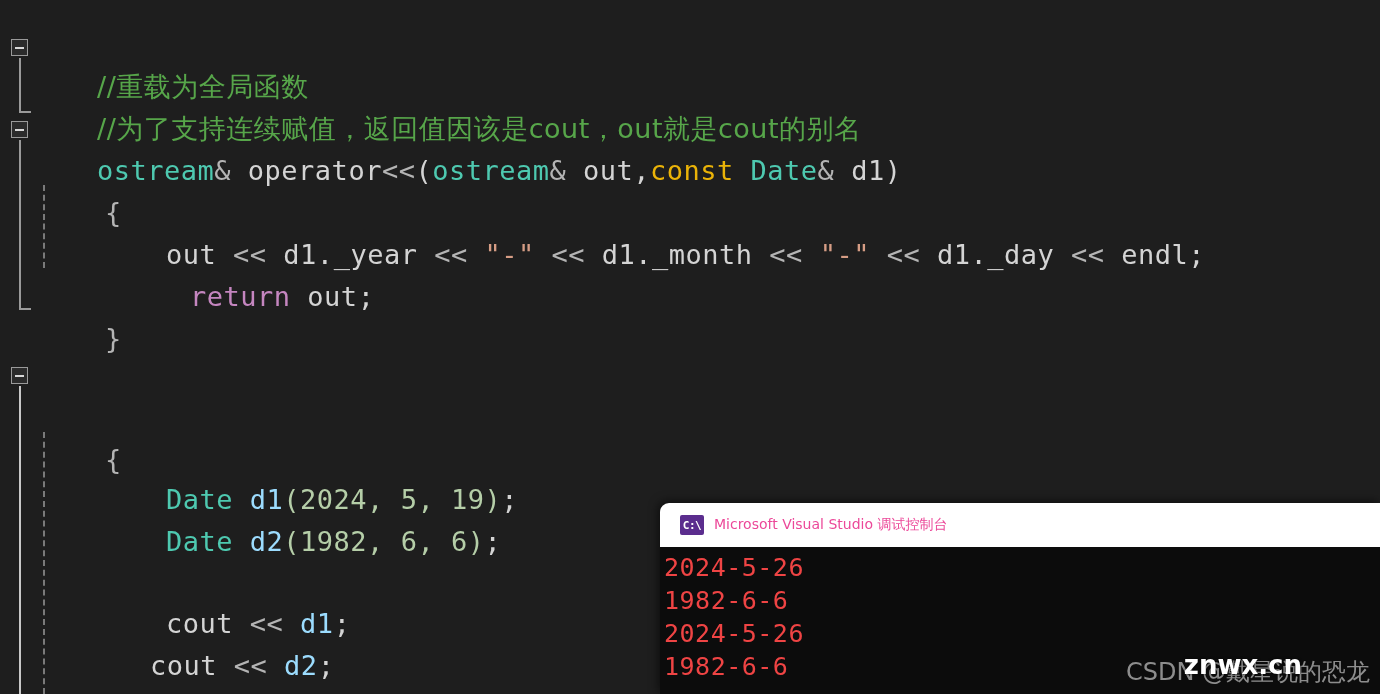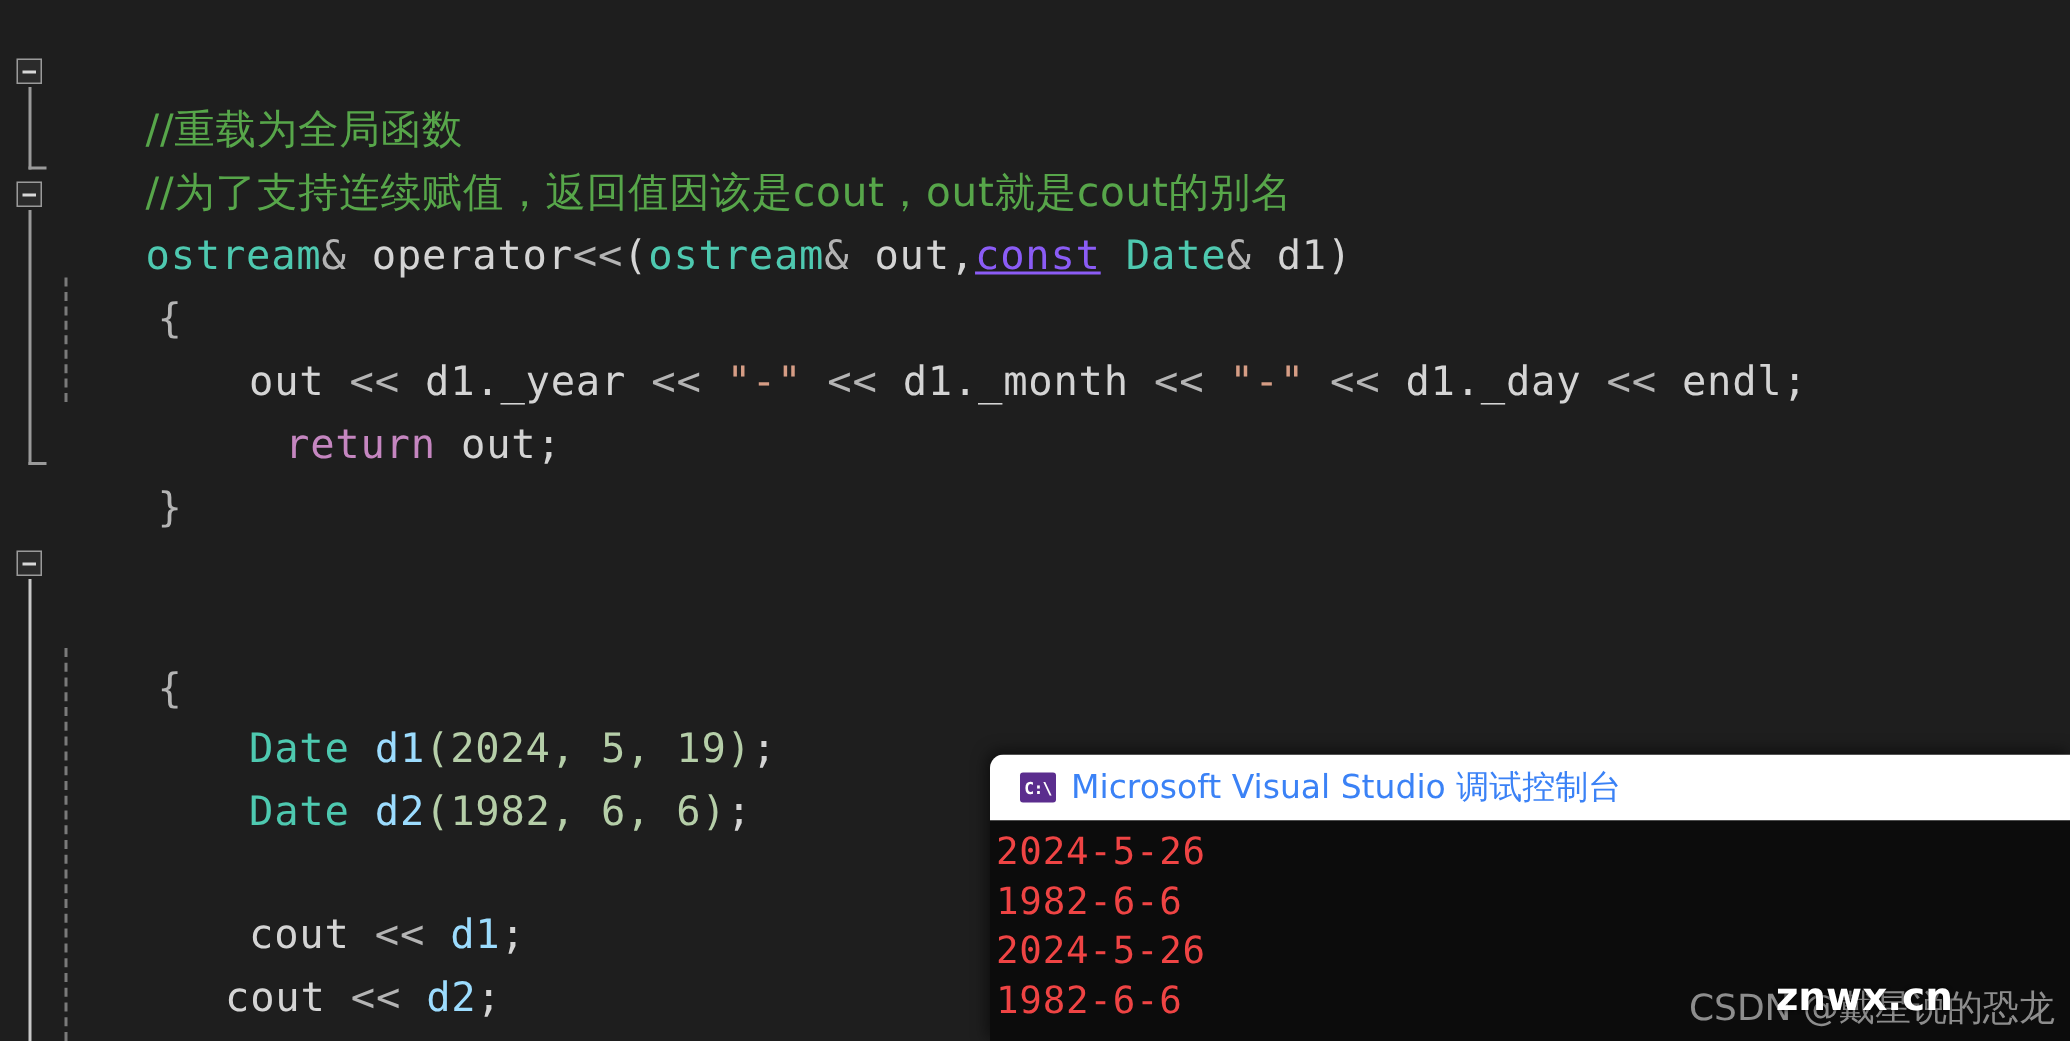--- a/index.html
+++ b/index.html
@@ -30,21 +30,21 @@
     white-space: pre;
     font-family: "DejaVu Sans Mono", monospace;
     font-size: 27px;
     letter-spacing: 0.5px;
   }
 
   
   .t-plain   { color: #d4d4d4; }
   .t-comment { color: #57a64a; }
   .t-type    { color: #4ec9b0; }
-  .t-kw      { color: #8b5cf6; text-decoration: underline; }
+  .t-kw      { color: #eab308; }
   .t-ctrl    { color: #c586c0; margin-left: 24px; }
   .t-fn      { color: #dcdcaa; }
   .t-var     { color: #9cdcfe; }
   .t-num     { color: #b5cea8; }
   .t-str     { color: #d69d85; }
   .t-op      { color: #b4b4b4; }
   .t-punct   { color: #d4d4d4; }
 
   
   .cjk { font-family: "DejaVu Sans", sans-serif; }
@@ -116,23 +116,23 @@
   }
   #console-icon span {
     color: #ffffff;
     font-family: "DejaVu Sans Mono", monospace;
     font-size: 11px;
     font-weight: bold;
     letter-spacing: -0.5px;
     line-height: 1;
   }
   #console-title-text {
-    color: #3b82f6;
+    color: #ec4899;
     font-family: "DejaVu Sans", sans-serif;
-    font-size: 22px;
+    font-size: 14px;
     white-space: nowrap;
   }
   #console-body {
     background: #0c0c0c;
     height: 147px;
     padding: 4px 0 0 4px;
     box-sizing: border-box;
   }
   .console-line {
     color: #ef4444;

